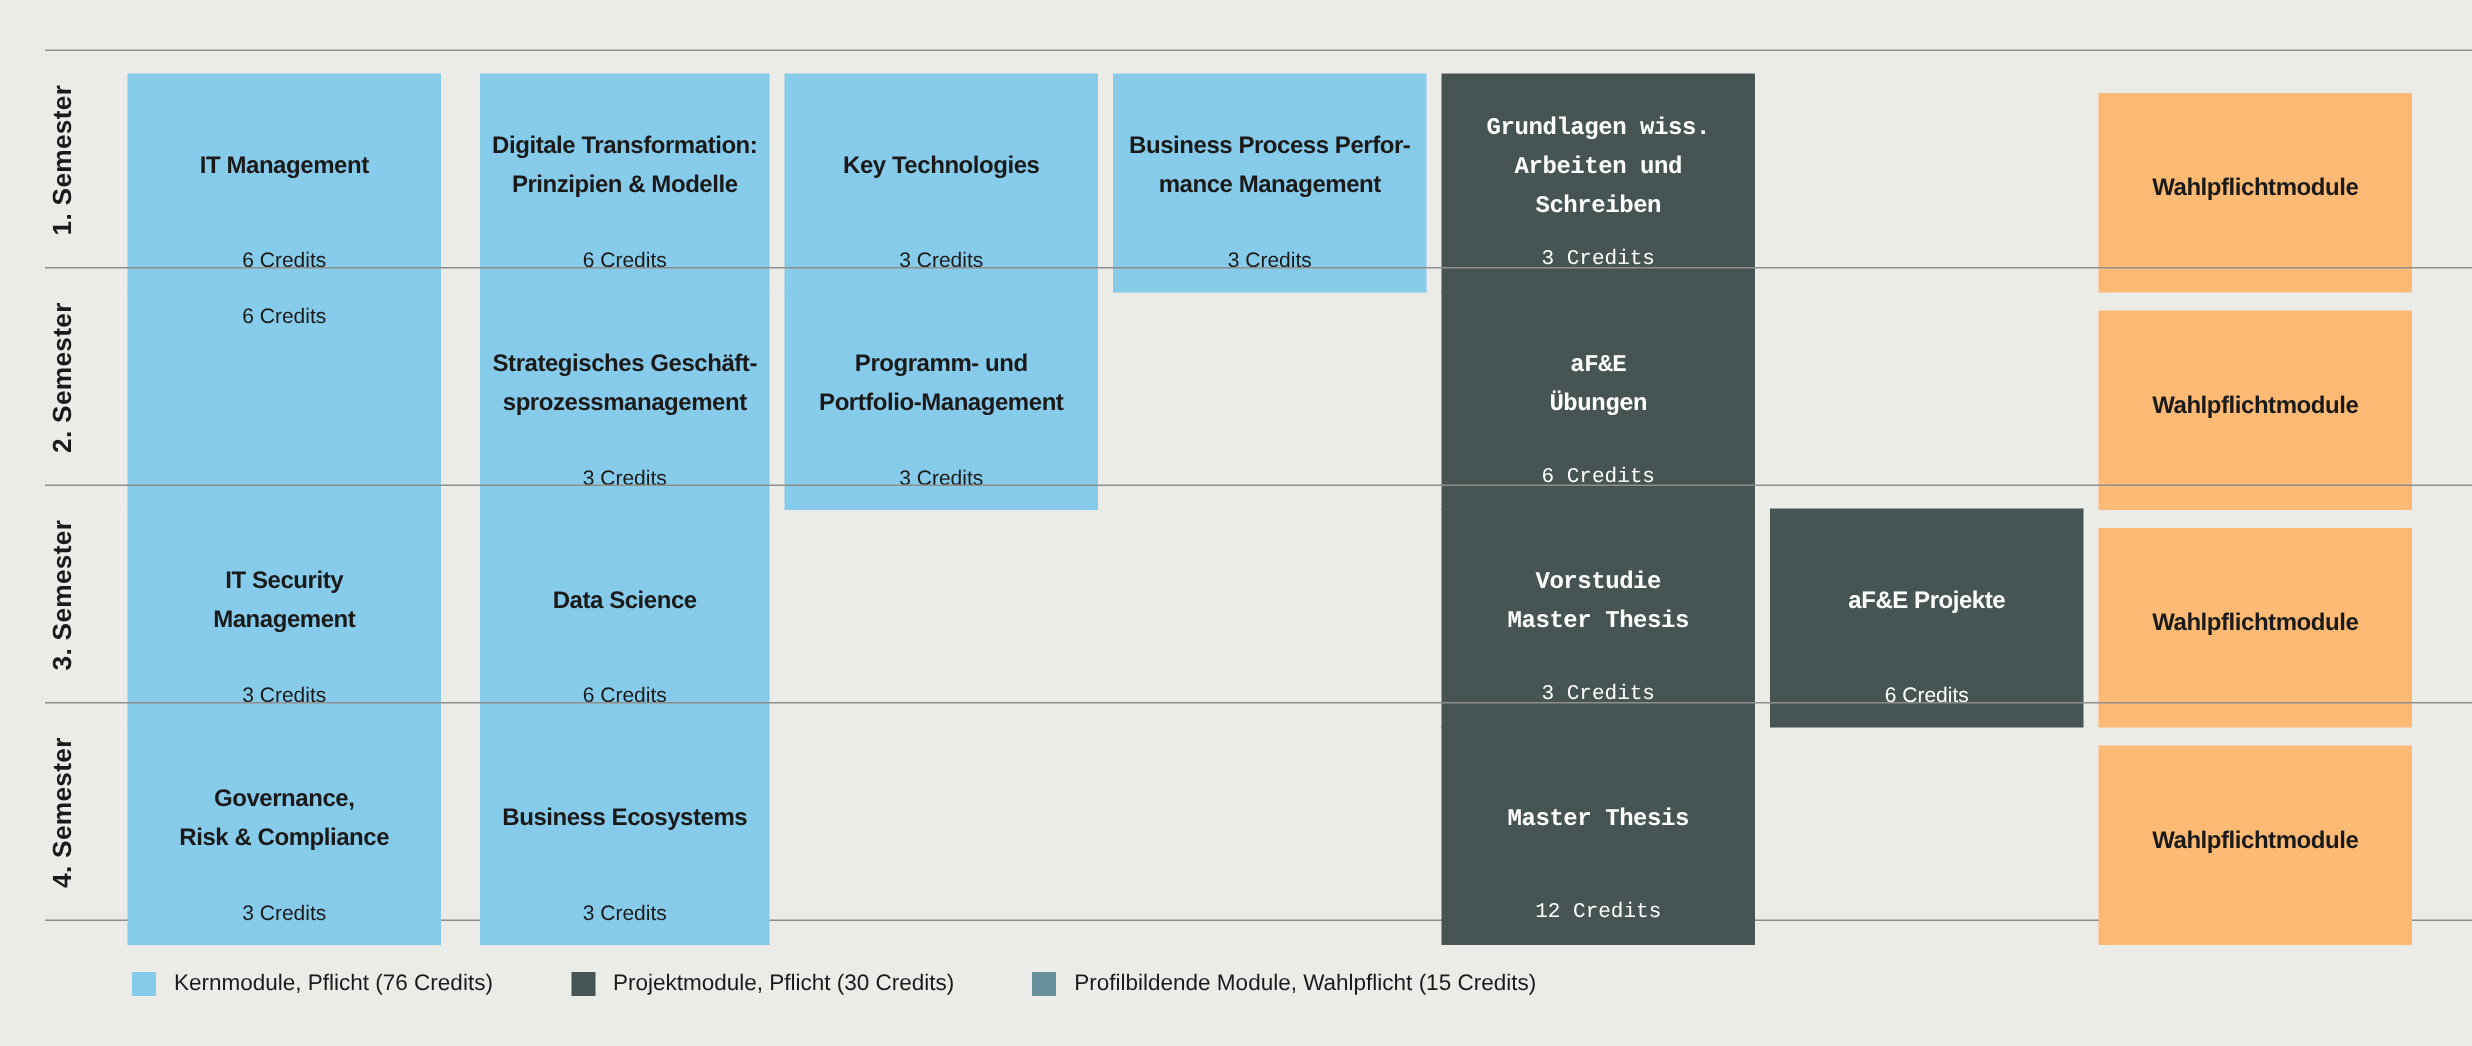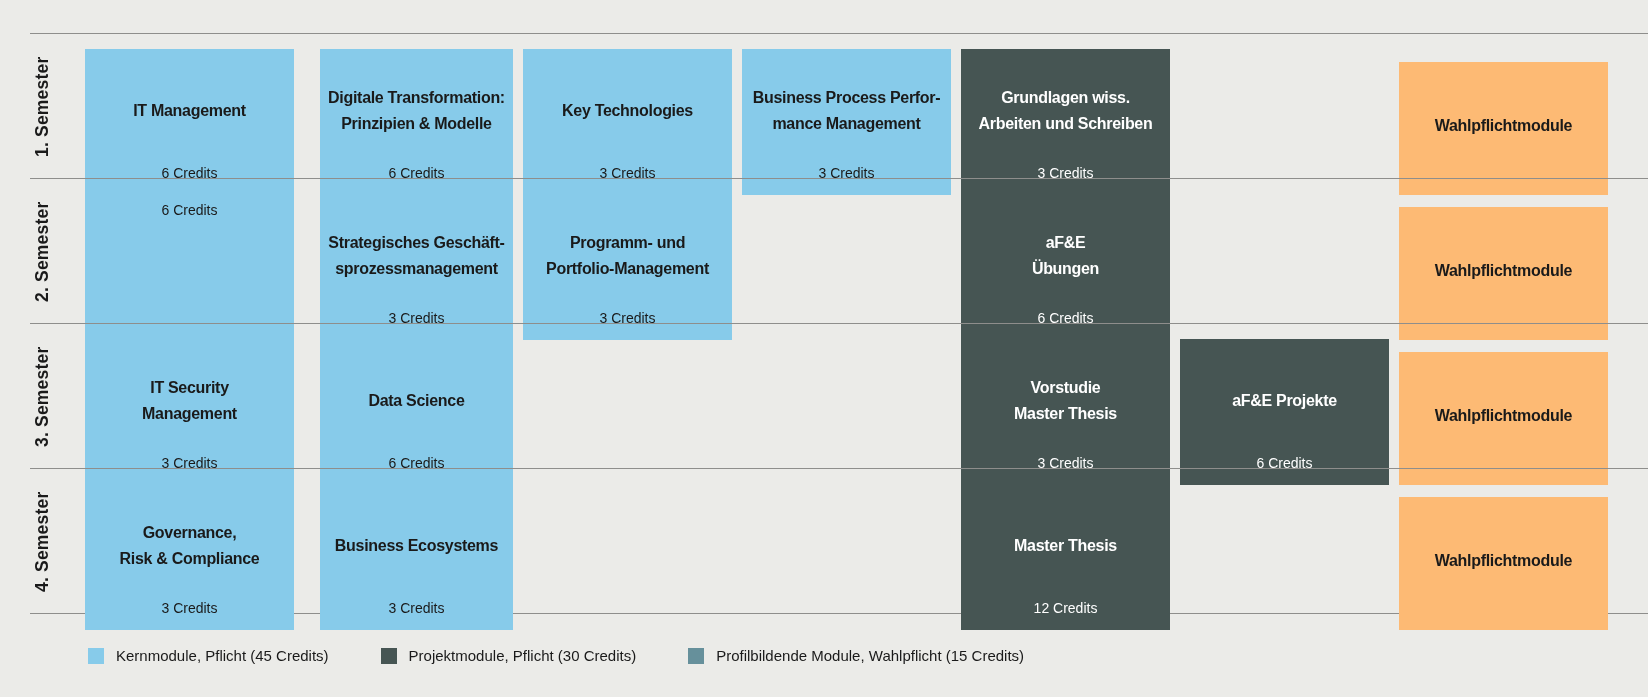--- a/index.html
+++ b/index.html
@@ -55,21 +55,21 @@
     white-space: pre-line;
   }
   .module .credits {
     font-size: 14px;
     line-height: 16px;
   }
   .module.core    { background: #87CBEA; color: #1A1A1A; }
   .module.project { background: #465553; color: #FFFFFF; }
   .module.profile { background: #fdba74; color: #1A1A1A; margin-top: 13px; }
   .c1 { grid-column: 1; } .c2 { grid-column: 2; margin-left: 16px; } .c3 { grid-column: 3; }
-  .c4 { grid-column: 4; } .c5 { grid-column: 5; } .c6 { grid-column: 6; }
+  .c4 { grid-column: 4; } .c5 { grid-column: 5; font-family: Liberation Mono, monospace; } .c6 { grid-column: 6; }
   .c7 { grid-column: 7; }
   .legend {
     height: 84px;
     border-top: 1px solid #8E8E8C;
     display: flex;
     align-items: center;
     padding-left: 58px;
     gap: 52px;
   }
   .legend-item {
@@ -190,21 +190,21 @@
       </div>
       <div class="module profile c7">
         <div class="title">Wahlpflichtmodule</div>
       </div>
     </div>
   </div>
 
   <div class="legend">
     <div class="legend-item">
       <span class="swatch core"></span>
-      <span>Kernmodule, Pflicht (45 Credits)</span>
+      <span>Kernmodule, Pflicht (76 Credits)</span>
     </div>
     <div class="legend-item">
       <span class="swatch project"></span>
       <span>Projektmodule, Pflicht (30 Credits)</span>
     </div>
     <div class="legend-item">
       <span class="swatch profile"></span>
       <span>Profilbildende Module, Wahlpflicht (15 Credits)</span>
     </div>
   </div>

